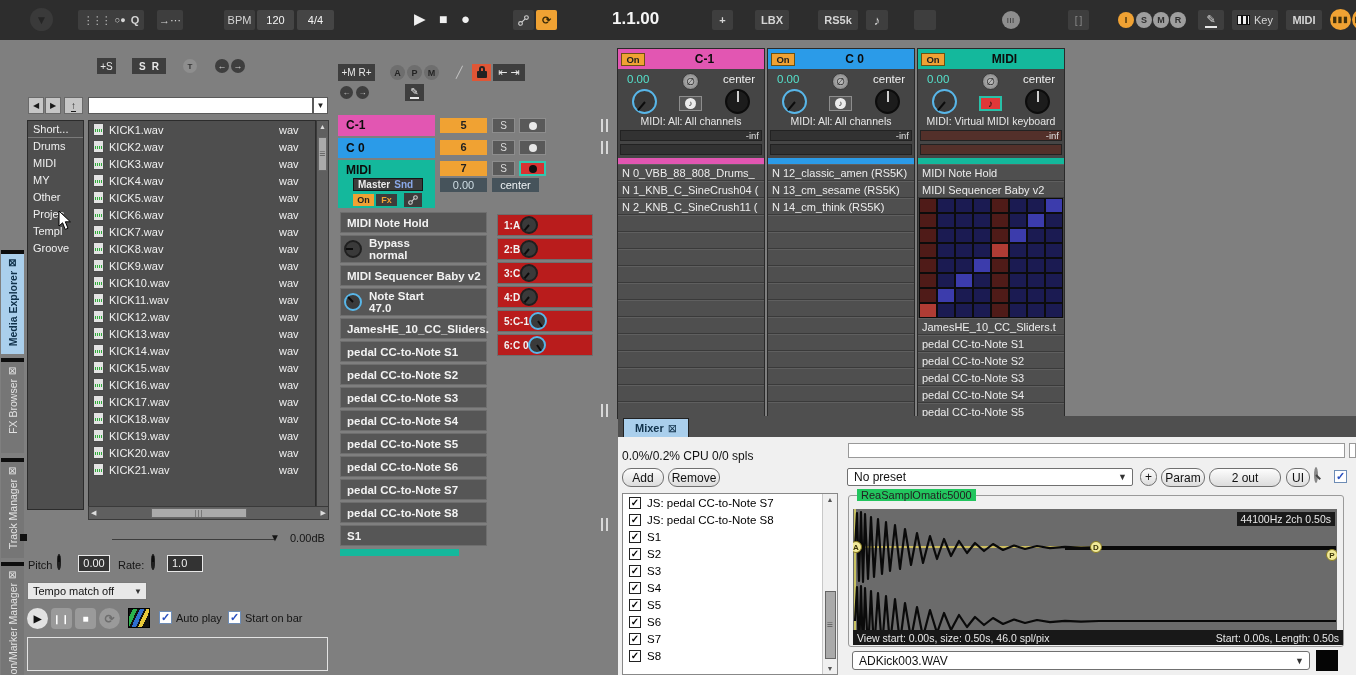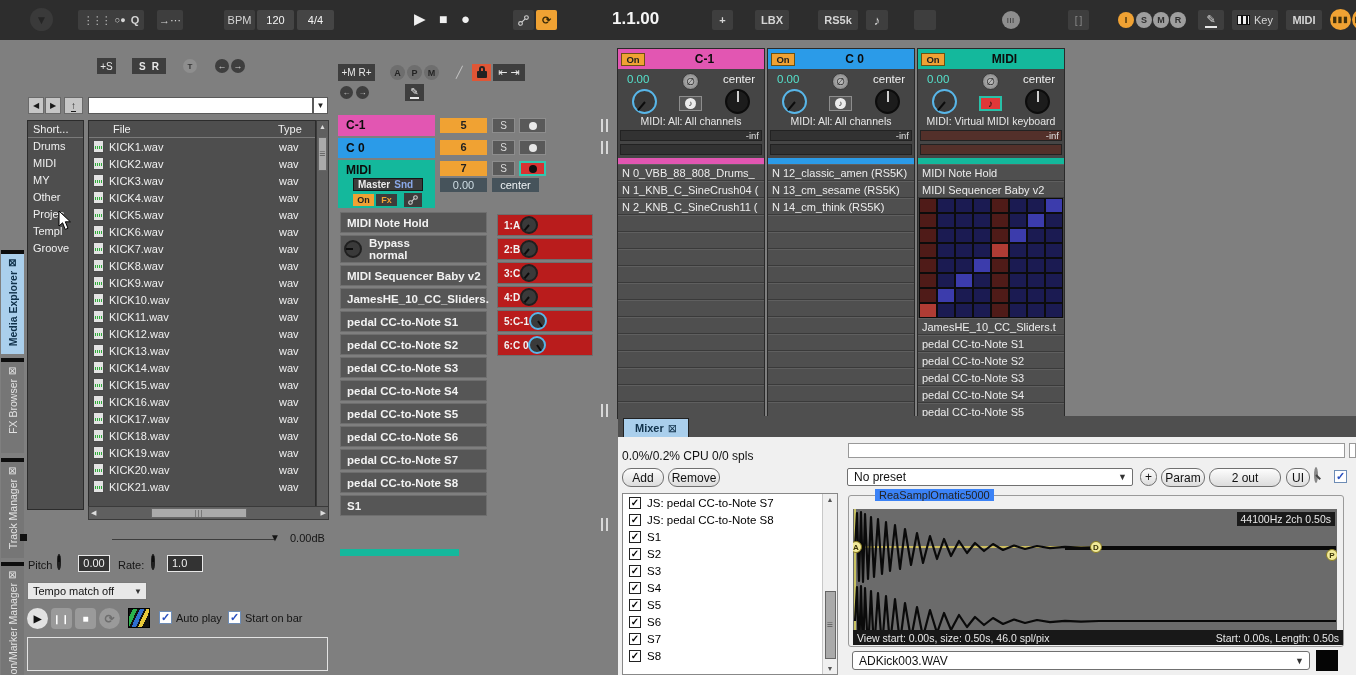--- a/index.html
+++ b/index.html
@@ -113,21 +113,21 @@
   .winbtn{position:absolute;background:linear-gradient(#fdfdfd,#dcdcdc);border:1px solid #707070;border-radius:9px;
       color:#111;font-size:12px;display:flex;align-items:center;justify-content:center;}
   .combo{position:absolute;background:#fff;border:1px solid #707070;border-radius:2px;color:#111;font-size:12px;
       display:flex;align-items:center;padding-left:6px;}
   .combo .arr{margin-left:auto;margin-right:5px;font-size:9px;color:#333;}
   #chainbox{position:absolute;left:4px;top:56px;width:216px;height:182px;background:#fff;border:1px solid #888;overflow:hidden;}
   .chrow{height:17px;display:flex;align-items:center;padding-left:6px;gap:6px;font-size:11.5px;color:#000;}
   .chk{width:12px;height:12px;background:#fff;border:1px solid #222;color:#000;font-size:10px;font-weight:bold;
       display:flex;align-items:center;justify-content:center;flex:none;}
   #groupbox{position:absolute;left:230px;top:58px;width:496px;height:152px;border:1px solid #9a9a9a;border-radius:3px;}
-  #gb-legend{position:absolute;left:26px;top:-7px;background:#3b82f6;padding:0 4px;font-size:11px;color:#222;}
+  #gb-legend{position:absolute;left:8px;top:-7px;background:#22c55e;padding:0 4px;font-size:11px;color:#222;}
   #wave{position:absolute;left:4px;top:13px;width:484px;height:121px;background:#6b6b6b;overflow:hidden;}
   #wavebadge{position:absolute;right:2px;top:3px;background:#1a1a1a;color:#e8e8e8;padding:1px 4px;font-size:10.5px;}
   .envmark{position:absolute;width:12px;height:12px;border-radius:50%;background:#f2ea9a;border:1px solid #8a7d20;
       font-size:8px;color:#3a3408;display:flex;align-items:center;justify-content:center;font-weight:bold;}
   #wavestatus{position:absolute;left:4px;top:134px;width:490px;height:15px;background:#181818;color:#e8e8e8;font-size:10.5px;
       display:flex;align-items:center;justify-content:space-between;padding:0 4px;}
   .fxscroll{position:absolute;right:0;top:0;width:15px;bottom:0;background:#f0f0f0;border-left:1px solid #c8c8c8;
       display:flex;flex-direction:column;align-items:center;font-size:7px;color:#555;}
 </style>
 </head>
@@ -225,24 +225,20 @@
           <div class="shcut">MIDI</div>
           <div class="shcut">MY</div>
           <div class="shcut">Other</div>
           <div class="shcut">Projec</div>
           <div class="shcut">Templ</div>
           <div class="shcut">Groove</div>
         </div>
     </div>
 
     <div class="darkpane" style="left:88px;top:120px;width:228px;height:390px;">
-      <div class="lhead" style="display:flex;">
-        <span style="flex:1;padding-left:19px;">File</span>
-        <span style="width:37px;">Type</span>
-      </div>
       <div id="file-rows">
           <div class="frow">
             <span class="fic"></span>
             <span class="fname">KICK1.wav</span>
             <span class="ftype">wav</span>
           </div>
           <div class="frow">
             <span class="fic"></span>
             <span class="fname">KICK2.wav</span>
             <span class="ftype">wav</span>
@@ -450,20 +446,29 @@
             <i></i>
           </span>
           <span class="lines">
             <span>Bypass</span>
             <span>normal</span>
           </span>
         </div>
         <div class="tfx">
           <span>MIDI Sequencer Baby v2</span>
         </div>
+        <div class="tfx dbl">
+          <span class="knob blue" style="--rot: 135deg;">
+            <i></i>
+          </span>
+          <span class="lines">
+            <span>Note Start</span>
+            <span>47.0</span>
+          </span>
+        </div>
         <div class="tfx">
           <span>JamesHE_10_CC_Sliders.</span>
         </div>
         <div class="tfx">
           <span>pedal CC-to-Note S1</span>
         </div>
         <div class="tfx">
           <span>pedal CC-to-Note S2</span>
         </div>
         <div class="tfx">

